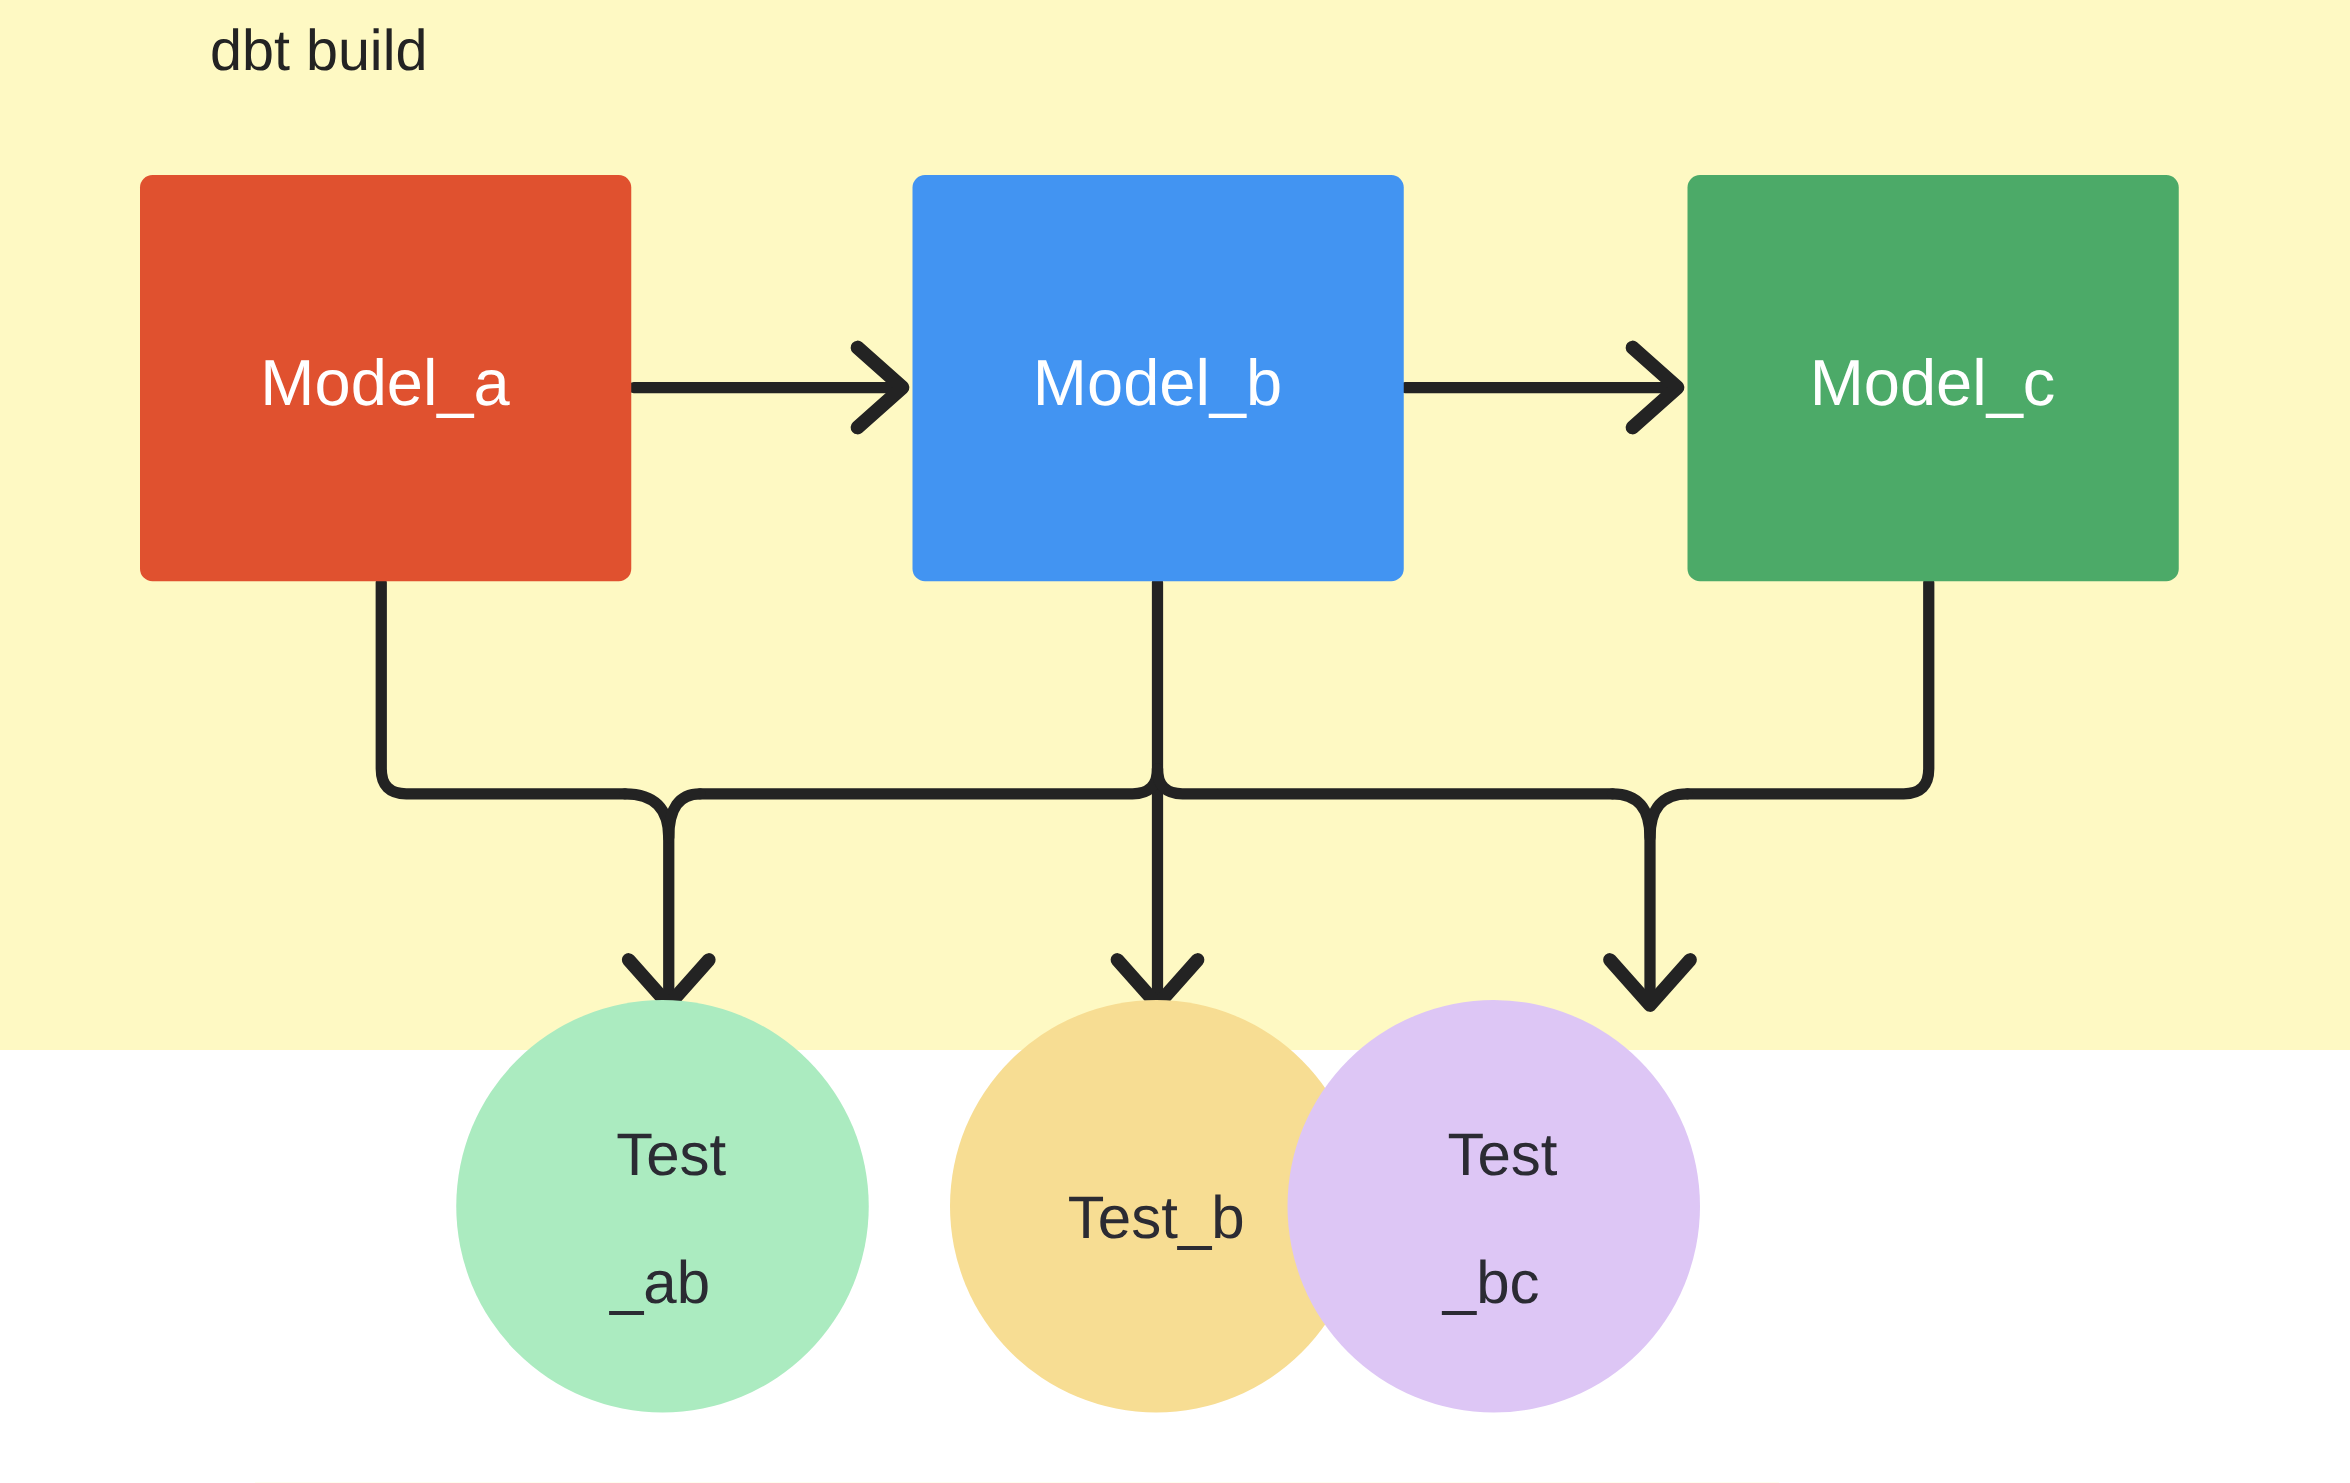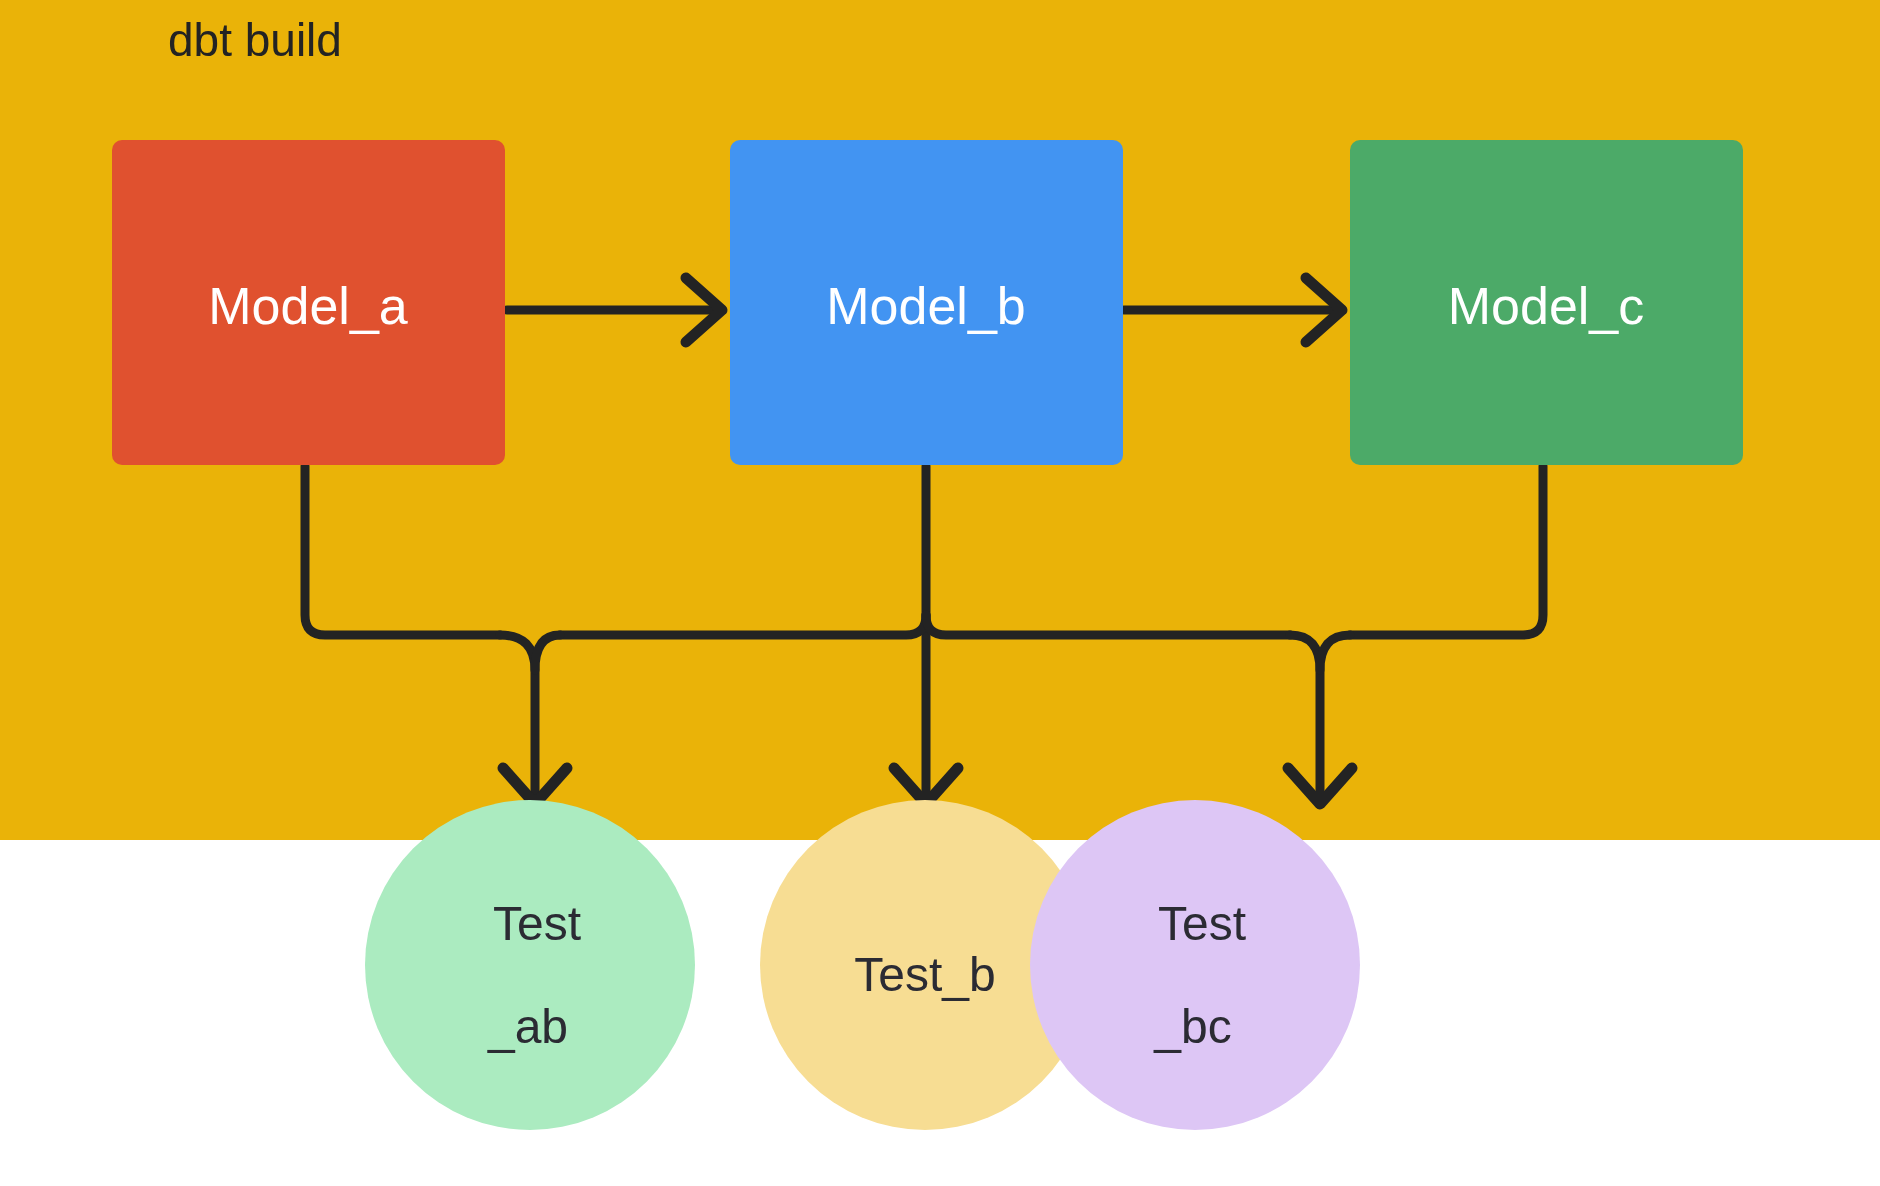--- a/index.html
+++ b/index.html
@@ -11,21 +11,21 @@
   body {
     font-family: "Liberation Sans", sans-serif;
     width: 1880px;
     height: 1186px;
     overflow: hidden;
   }
   #canvas {
     position: relative;
     width: 1880px;
     height: 840px;
-    background: #eab308;
+    background: #fef9c3;
   }
   #diagram-svg {
     position: absolute;
     top: 0;
     left: 0;
     width: 1880px;
     height: 1186px;
     display: block;
   }
   .diagram-title {

